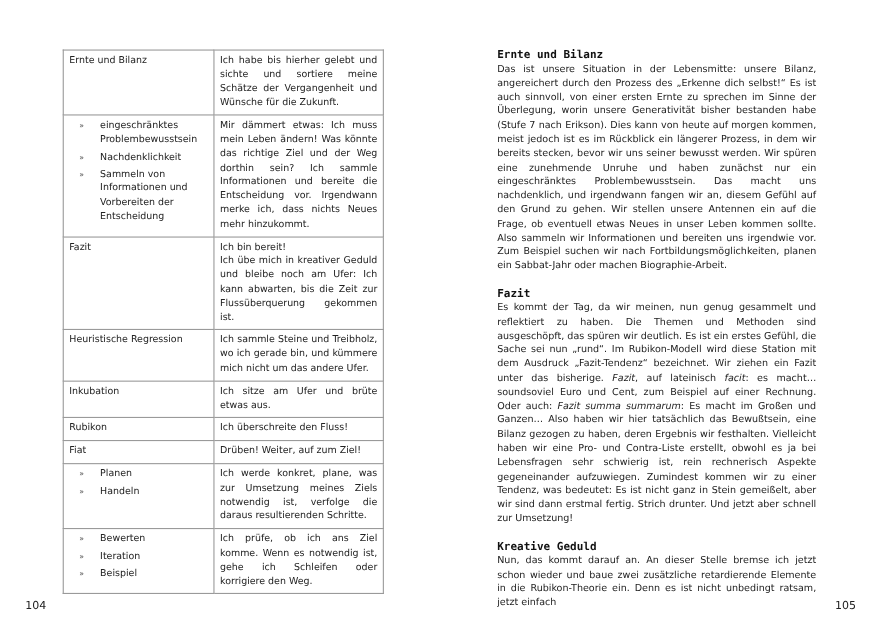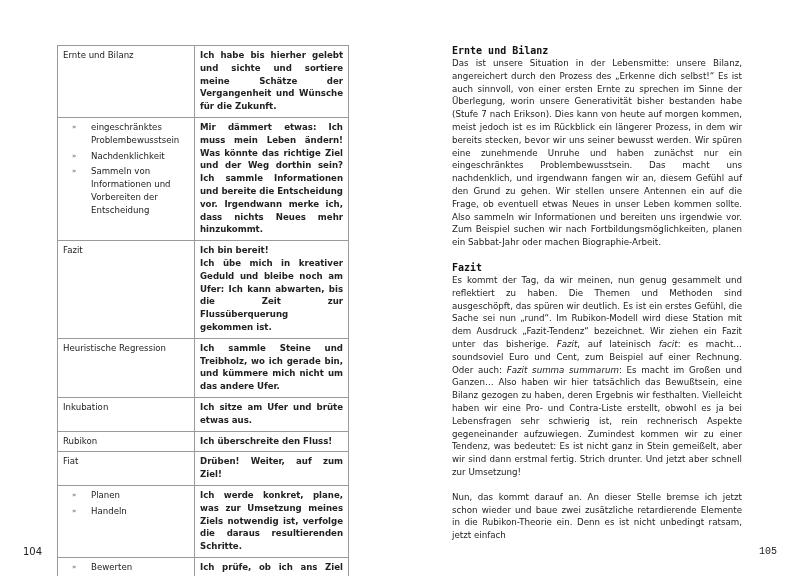--- a/index.html
+++ b/index.html
@@ -3,27 +3,27 @@
 <meta charset="utf-8">
 <style>
   html, body { margin: 0; padding: 0; background: #ffffff; }
   body { width: 800px; height: 576px; position: relative; overflow: hidden;
          font-family: "DejaVu Sans", sans-serif; color: #222222; }
   .page { position: absolute; top: 0; height: 548px; width: 400px; }
   .page-left { left: 0; }
   .page-right { left: 400px; }
   .pagenum { position: absolute; top: 546px; font-size: 10px; color: #222; }
   .pagenum.left { left: 23px; }
-  .pagenum.right { left: 359px; font-family: Liberation Mono, monospace; }
+  .pagenum.right { left: 359px; }
 
   table.overview { position: absolute; left: 57px; top: 45px; width: 292px;
                    border-collapse: collapse; font-size: 8.6px; line-height: 12.8px; }
   table.overview td { border: 1px solid #9a9a9a; vertical-align: top; padding: 3px 5px 4px 5px; }
   table.overview td.c1 { width: 126px; }
-  table.overview td.c2 { text-align: justify; font-weight: bold; }
+  table.overview td.c2 { text-align: justify; }
   ul.bul { list-style: none; margin: 0; padding: 0 0 0 9px; }
   ul.bul li { position: relative; padding-left: 19px; margin-bottom: 3px; }
   ul.bul li .mark { position: absolute; left: 0; top: 0; font-size: 7px; color: #555; }
 
   .article { position: absolute; left: 52px; top: 44px; width: 290px;
              font-size: 8.7px; line-height: 12.8px; }
   .article h3 { font-family: "DejaVu Sans Mono", monospace; font-weight: bold;
                 font-size: 10px; margin: 0; line-height: 13px; color: #111; }
   .article p { margin: 0 0 12px 0; text-align: justify; }
   .article em { font-style: italic; }
@@ -96,16 +96,17 @@
 </div>
 
 <div class="page page-right">
   <div class="article">
     <h3>Ernte und Bilanz</h3>
     <p>Das ist unsere Situation in der Lebensmitte: unsere Bilanz, angereichert durch den Prozess des „Erkenne dich selbst!“ Es ist auch sinnvoll, von einer ersten Ernte zu sprechen im Sinne der Überlegung, worin unsere Generativität bisher bestanden habe (Stufe 7 nach Erikson). Dies kann von heute auf morgen kommen, meist jedoch ist es im Rückblick ein längerer Prozess, in dem wir bereits stecken, bevor wir uns seiner bewusst werden. Wir spüren eine zunehmende Unruhe und haben zunächst nur ein eingeschränktes Problembewusstsein. Das macht uns nachdenklich, und irgendwann fangen wir an, diesem Gefühl auf den Grund zu gehen. Wir stellen unsere Antennen ein auf die Frage, ob eventuell etwas Neues in unser Leben kommen sollte. Also sammeln wir Informationen und bereiten uns irgendwie vor. Zum Beispiel suchen wir nach Fortbildungsmöglichkeiten, planen ein Sabbat-Jahr oder machen Biographie-Arbeit.</p>
 
     <h3>Fazit</h3>
     <p><span>Es kommt der Tag, da wir meinen, nun genug gesammelt und reflektiert zu haben. Die Themen und Methoden sind ausgeschöpft, das spüren wir deutlich. Es ist ein erstes Gefühl, die Sache sei nun „rund“. Im Rubikon-Modell wird diese Station mit dem Ausdruck „Fazit-Tendenz“ bezeichnet. Wir ziehen ein Fazit unter das bisherige. </span><em>Fazit</em><span>, auf lateinisch </span><em>facit</em><span>: es macht… soundsoviel Euro und Cent, zum Beispiel auf einer Rechnung. Oder auch: </span><em>Fazit summa summarum</em><span>: Es macht im Großen und Ganzen… Also haben wir hier tatsächlich das Bewußtsein, eine Bilanz gezogen zu haben, deren Ergebnis wir festhalten. Vielleicht haben wir eine Pro- und Contra-Liste erstellt, obwohl es ja bei Lebensfragen sehr schwierig ist, rein rechnerisch Aspekte gegeneinander aufzuwiegen. Zumindest kommen wir zu einer Tendenz, was bedeutet: Es ist nicht ganz in Stein gemeißelt, aber wir sind dann erstmal fertig. Strich drunter. Und jetzt aber schnell zur Umsetzung!</span></p>
 
+    <h3>Kreative Geduld</h3>
     <p>Nun, das kommt darauf an. An dieser Stelle bremse ich jetzt schon wieder und baue zwei zusätzliche retardierende Elemente in die Rubikon-Theorie ein. Denn es ist nicht unbedingt ratsam, jetzt einfach</p>
   </div>
   <div class="pagenum right">105</div>
 </div>
 
 </body></html>

